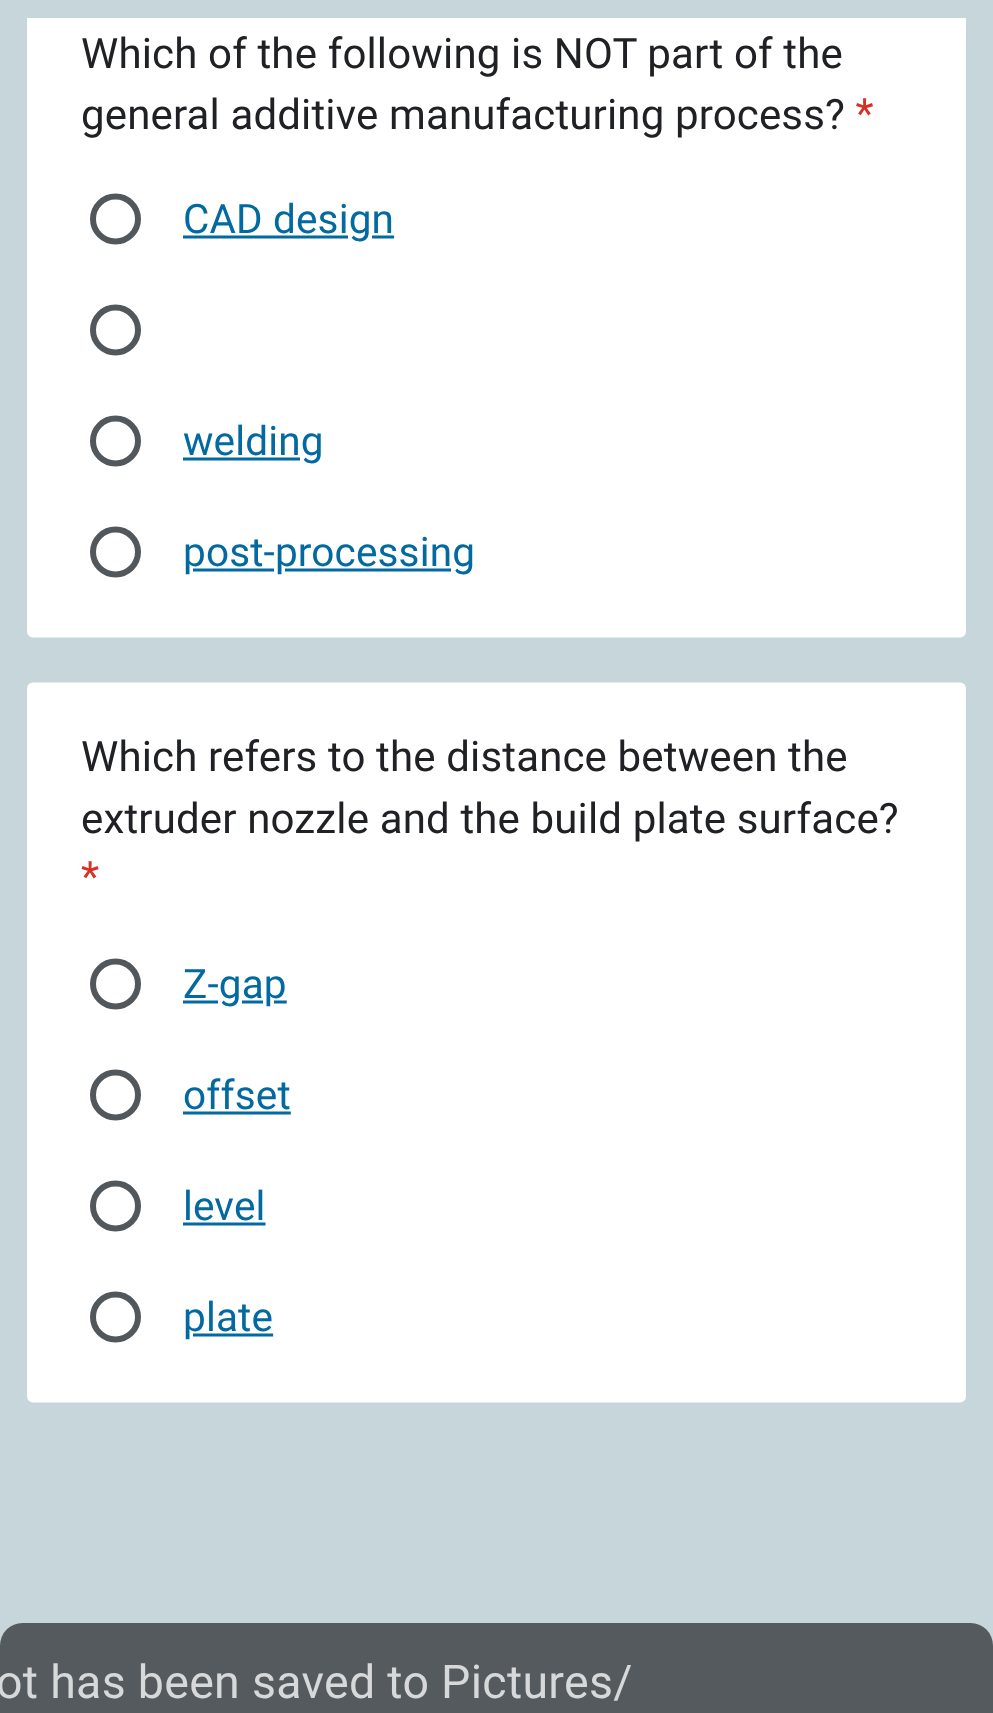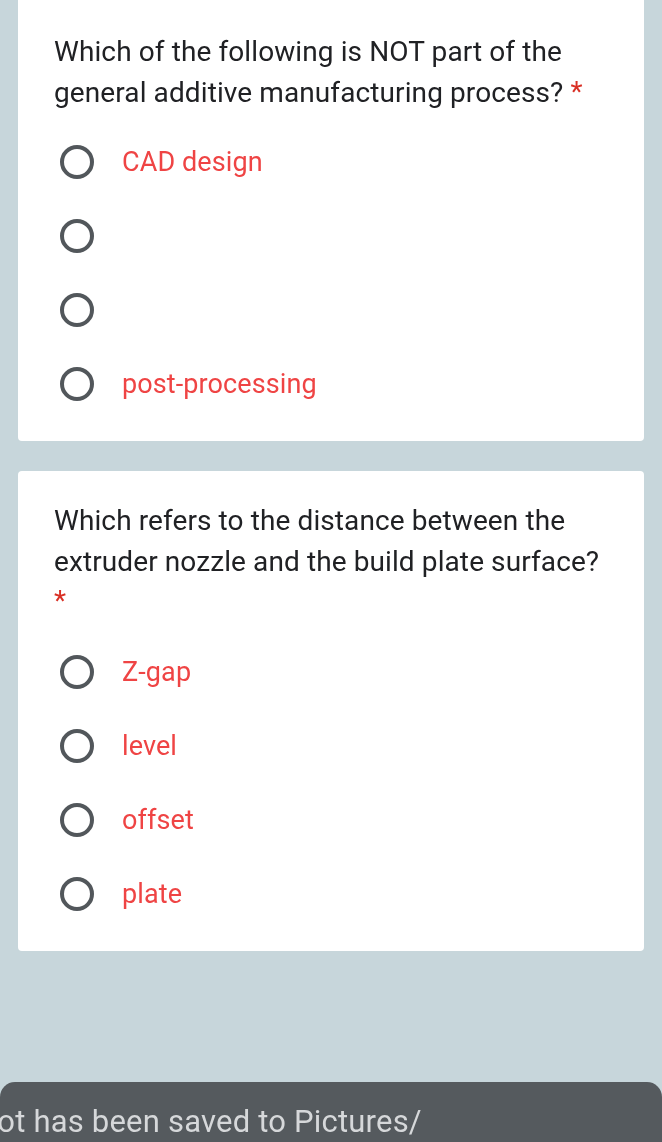--- a/index.html
+++ b/index.html
@@ -11,24 +11,24 @@
     overflow: hidden;
     position: relative;
   }
   .card {
     background: #ffffff;
     border-radius: 4px;
     margin: 0 18px 30px 18px;
     padding: 30px 36px 40px 36px;
   }
   .card.first {
-    margin-top: 0;
+    margin-top: 12px;
     border-top-left-radius: 0;
     border-top-right-radius: 0;
-    padding-top: 32px;
+    padding-top: 4px;
   }
   .question-title {
     font-size: 28px;
     line-height: 1.45;
     font-weight: 400;
     letter-spacing: 0.1px;
     margin-bottom: 32px;
   }
   .asterisk {
     color: #d93025;
@@ -46,22 +46,23 @@
     width: 34px;
     height: 34px;
     border-radius: 50%;
     border: 4px solid #52575b;
     flex: 0 0 auto;
     background: #fff;
   }
   .option-label {
     font-size: 27px;
     line-height: 1.2;
-    color: #ef4444;
+    color: #0369a1;
     letter-spacing: 0.1px;
+    text-decoration: underline;
   }
   .toast {
     position: absolute;
     left: 0;
     right: 0;
     bottom: 0;
     height: 60px;
     background: #555a5e;
     border-radius: 15px 15px 0 0;
     display: flex;
@@ -88,45 +89,46 @@
   <div class="options">
     <div class="option">
       <div class="radio"></div>
       <span class="option-label">CAD design</span>
     </div>
     <div class="option">
       <div class="radio"></div>
     </div>
     <div class="option">
       <div class="radio"></div>
+      <span class="option-label">welding</span>
     </div>
     <div class="option">
       <div class="radio"></div>
       <span class="option-label">post-processing</span>
     </div>
   </div>
 </div>
 
 <div class="card">
   <div class="question-title">
     <span>Which refers to the distance between the extruder nozzle and the build plate surface?</span>
     <span class="asterisk">*</span>
   </div>
   <div class="options">
     <div class="option">
       <div class="radio"></div>
       <span class="option-label">Z-gap</span>
     </div>
     <div class="option">
       <div class="radio"></div>
-      <span class="option-label">level</span>
+      <span class="option-label">offset</span>
     </div>
     <div class="option">
       <div class="radio"></div>
-      <span class="option-label">offset</span>
+      <span class="option-label">level</span>
     </div>
     <div class="option">
       <div class="radio"></div>
       <span class="option-label">plate</span>
     </div>
   </div>
 </div>
 
 <div class="toast">
   <span class="toast-text">not has been saved to  Pictures/</span>

